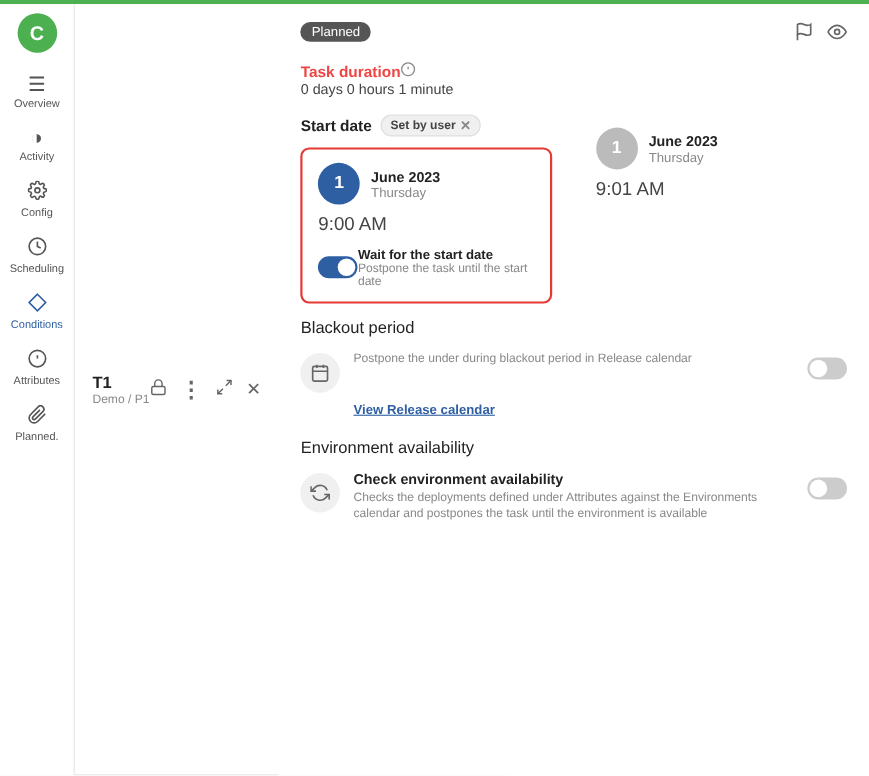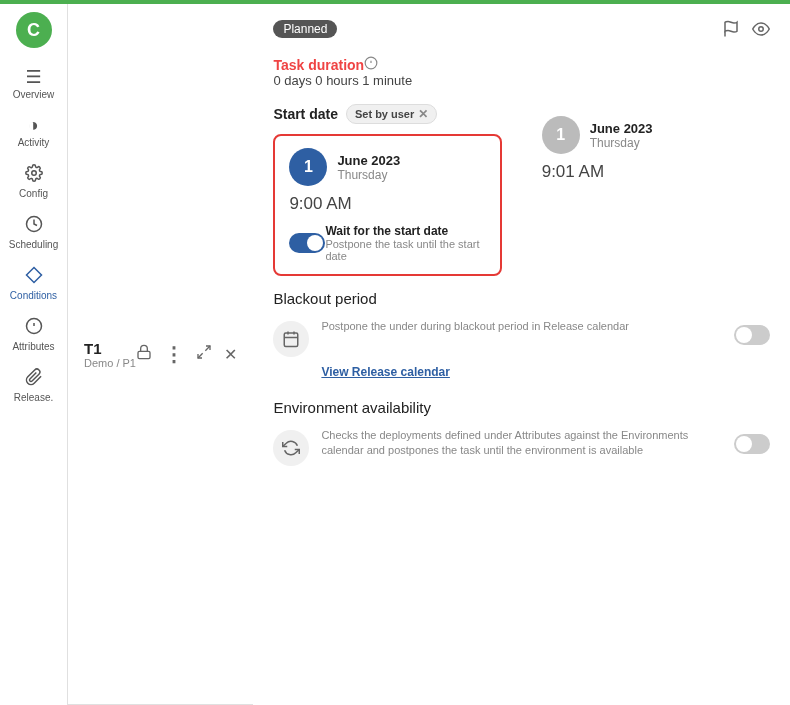--- a/index.html
+++ b/index.html
@@ -289,21 +289,21 @@
         </svg>
     </span>
     <span class="sidebar-label">Attributes</span>
   </div>
   <div class="sidebar-item">
     <span class="sidebar-icon">
       <svg width="18" height="18" viewBox="0 0 24 24" fill="none" stroke="#555" stroke-width="2">
           <path d="M21.44 11.05l-9.19 9.19a6 6 0 0 1-8.49-8.49l9.19-9.19a4 4 0 0 1 5.66 5.66l-9.2 9.19a2 2 0 0 1-2.83-2.83l8.49-8.48"></path>
         </svg>
     </span>
-    <span class="sidebar-label">Release.</span>
+    <span class="sidebar-label">Planned.</span>
   </div>
 </div>
 
 <div class="main" style="margin-top:4px;">
 
   <div class="topbar">
     <div class="topbar-left">
       <span class="topbar-title">T1</span>
       <span class="topbar-subtitle">Demo / P1</span>
     </div>
@@ -431,20 +431,21 @@
       <div class="section-heading">Environment availability</div>
       <div class="feature-row">
         <div class="feature-icon-wrap">
           <svg width="18" height="18" viewBox="0 0 24 24" fill="none" stroke="#666" stroke-width="2">
               <polyline points="1 4 1 10 7 10"></polyline>
               <polyline points="23 20 23 14 17 14"></polyline>
               <path d="M20.49 9A9 9 0 0 0 5.64 5.64L1 10m22 4l-4.64 4.36A9 9 0 0 1 3.51 15"></path>
             </svg>
         </div>
         <div class="feature-text">
+          <div class="feature-title">Check environment availability</div>
           <div class="feature-desc">Checks the deployments defined under Attributes against the Environments calendar and postpones the task until the environment is available</div>
         </div>
         <div class="feature-toggle-wrap">
           <div class="toggle toggle-off"></div>
         </div>
       </div>
     </div>
 
   </div>
 </div>

